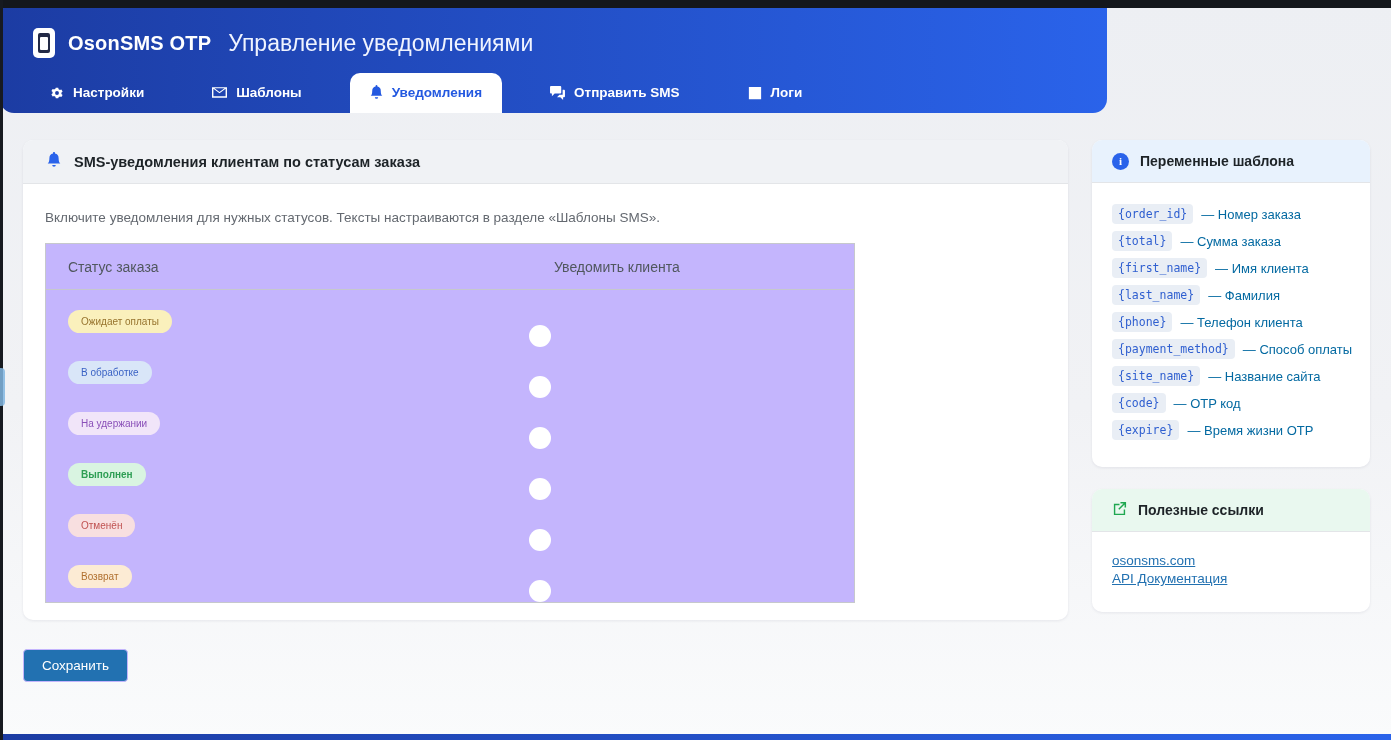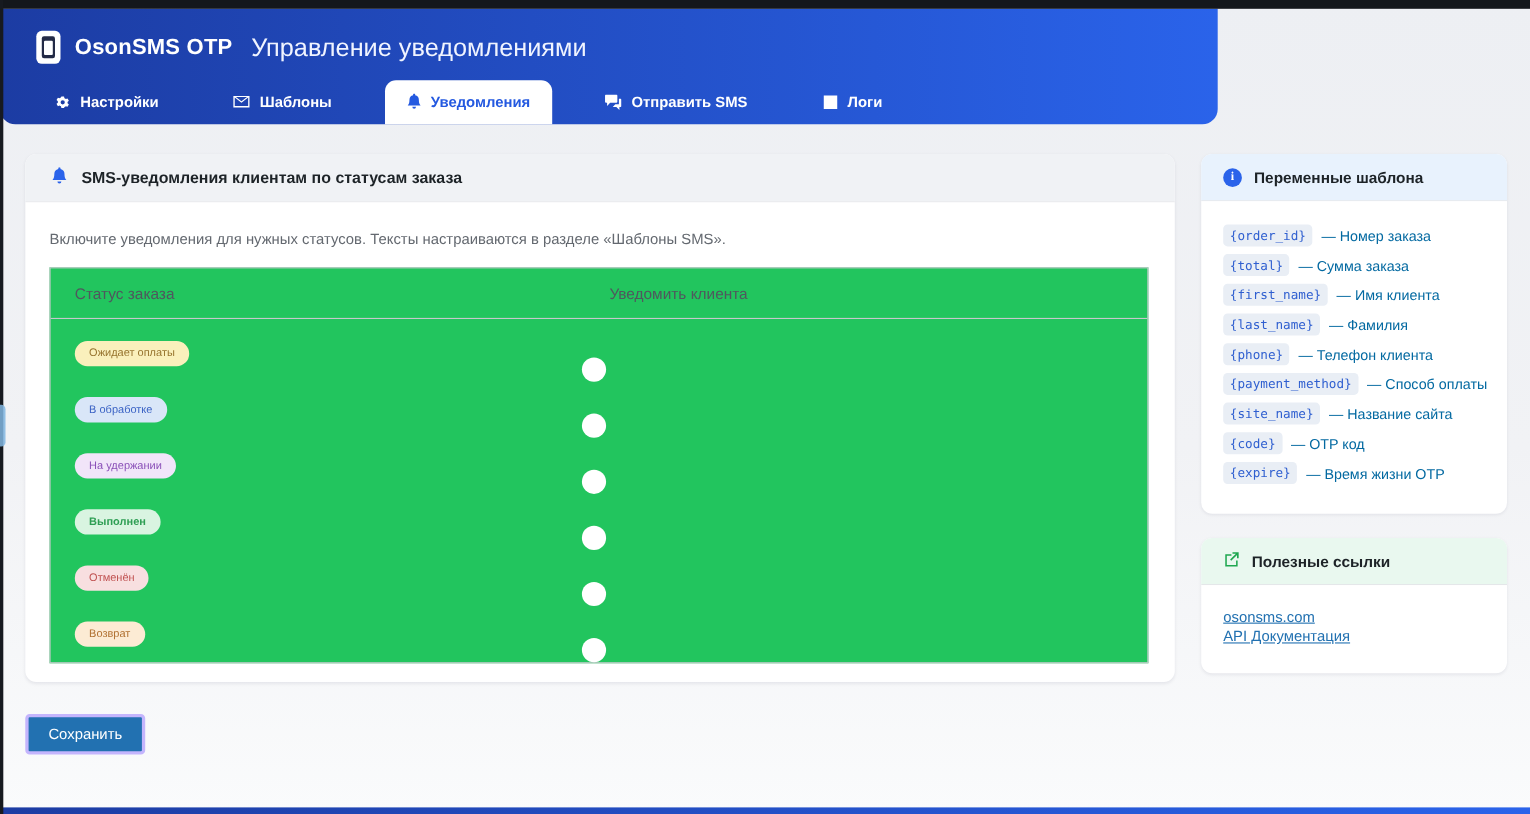--- a/index.html
+++ b/index.html
@@ -42,22 +42,22 @@
   .card-main {
     position:absolute; left:23px; top:140px; width:1045px; height:480px;
     background:#fff; border-radius:10px; box-shadow:0 1px 3px rgba(20,30,60,.08); z-index:10;
   }
   .panel-header {
     height:44px; background:#f0f2f5; border-bottom:1px solid #e3e5e8;
     border-radius:10px 10px 0 0; display:flex; align-items:center; gap:13px;
     padding-left:24px; font-weight:bold; font-size:14.5px; color:#1d2327;
   }
   .desc { position:absolute; left:22px; top:70px; color:#646970; font-size:13.5px; }
-  .status-table { position:absolute; left:22px; top:103px; width:999px;
-                  border:1px solid #c6c8cc; background:#22c55e; }
+  .status-table { position:absolute; left:22px; top:103px; width:810px;
+                  border:1px solid #c6c8cc; background:#c4b5fd; }
   .thead { display:flex; align-items:center; height:46px; color:#50575e; font-size:14px;
            border-bottom:1px solid #c6c8cc; }
   .col1 { width:508px; padding-left:22px; }
   .col2 { flex:1; }
   .trow { display:flex; align-items:center; height:51px; }
   .trow:first-of-type { margin-top:6px; }
   .badge { display:inline-block; padding:6px 13px; border-radius:14px; font-size:10px; }
   .toggle { width:48px; height:28px; border-radius:14px; background:#c3c4c7;
             position:relative; cursor:pointer; }
   .toggle.on { background:#27a24a; }
@@ -81,21 +81,21 @@
   .var-item { display:flex; align-items:center; gap:8px; margin-bottom:7px; white-space:nowrap; }
   .var-chip { font-family:"DejaVu Sans Mono", monospace; font-size:11.5px; color:#2f5fd0;
               background:#e9eef5; border-radius:4px; padding:3px 6px; }
   .var-desc { font-size:13px; color:#0369a1; }
   .links-body { padding:20px 20px 24px 20px; }
   .links-body a { display:block; color:#2271b1; font-size:13.5px; line-height:18px;
                   text-decoration:underline; }
 
   
   .save-btn { position:absolute; left:23px; top:649px; background:#2271b1; color:#fff;
-              border:3px solid #c4b5fd; border-radius:4px; padding:8px 18px;
+              border:1px solid #c4b5fd; border-radius:4px; padding:8px 18px;
               font-size:13.5px; font-family:"Liberation Sans", sans-serif; cursor:pointer; z-index:10; }
 </style>
 </head>
 <body>
 
 <div class="top-strip"></div>
 <div class="left-edge"></div>
 <div class="left-widget"></div>
 <div class="bottom-strip"></div>
 

